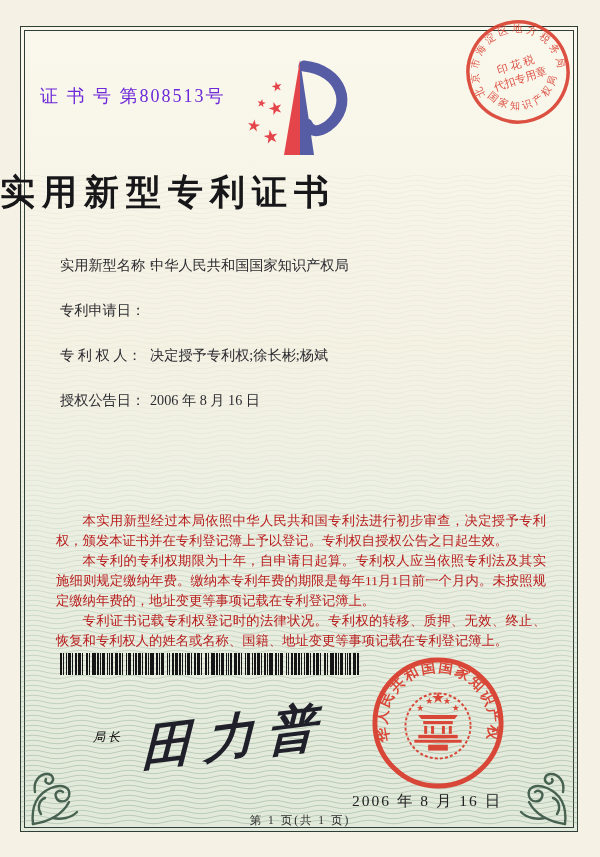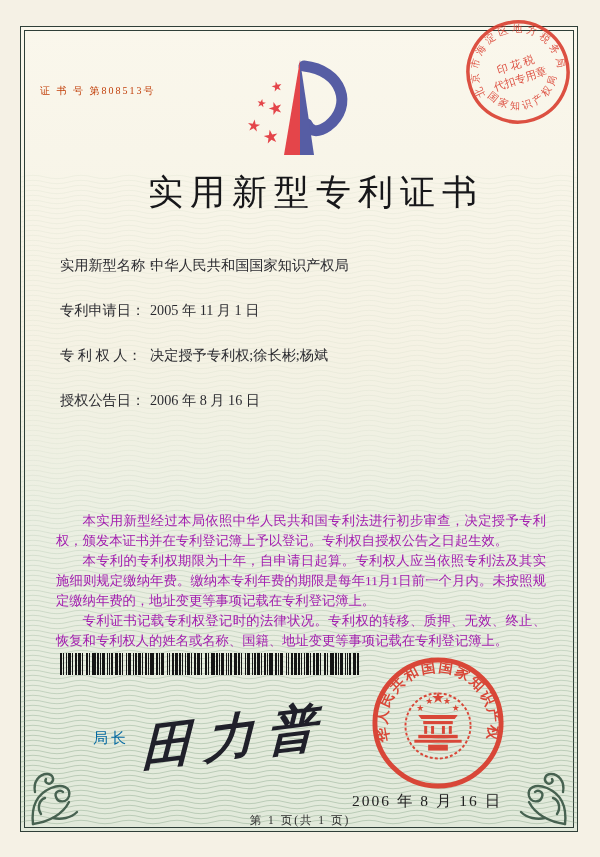--- a/index.html
+++ b/index.html
@@ -13,33 +13,33 @@
     position:absolute;left:20px;top:26px;width:558px;height:806px;
     border:1.5px solid var(--frame_dark,#2f3f38);
     background:linear-gradient(180deg,#faf7ec 0%,#f5f2e4 40%,#ebefe2 62%,#e1e9da 100%);
     box-sizing:border-box;
   }
   .paper-inner{
     position:absolute;left:3px;top:3px;right:3px;bottom:3px;
     border:1px solid var(--frame_dark,#2f3f38);
   }
   #waves{position:absolute;left:21px;top:27px;width:556px;height:803px;pointer-events:none;}
-  .cert-no{position:absolute;left:40px;top:84px;font-size:10px;letter-spacing:2px;color:#c2410c;}
+  .cert-no{position:absolute;left:40px;top:84px;font-size:18px;letter-spacing:2px;color:#6d28d9;}
   .logo{position:absolute;left:230px;top:54px;width:140px;height:110px;}
   .tax-seal{position:absolute;left:462px;top:16px;width:112px;height:112px;transform:rotate(-18deg);opacity:.88;}
-  .title{position:absolute;left:0;top:169px;width:484px;text-align:right;
-    font-size:35px;font-weight:normal;letter-spacing:7px;color:#17171a;}
+  .title{position:absolute;left:0;top:169px;width:484px;text-align:left;
+    font-size:35px;font-weight:bold;letter-spacing:7px;color:#17171a;}
   .fields{position:absolute;left:60px;top:256px;width:480px;}
   .row{display:flex;height:45px;align-items:flex-start;font-size:14.2px;color:#2b2b30;}
   .row .lbl{width:90px;white-space:pre;flex:none;}
   .row .val{white-space:pre;}
-  .paras{position:absolute;left:56px;top:511px;width:490px;font-size:13.3px;line-height:20px;color:#a21caf;}
+  .paras{position:absolute;left:56px;top:511px;width:490px;font-size:13.3px;line-height:20px;color:#b91c1c;}
   .paras p{margin:0;text-indent:2em;text-align:justify;}
   #barcode{position:absolute;left:58px;top:653px;width:304px;height:22px;}
-  .signer-title{position:absolute;left:93px;top:729px;font-size:15px;letter-spacing:3px;color:#0369a1;}
+  .signer-title{position:absolute;left:93px;top:729px;font-size:12px;letter-spacing:3px;color:#000000;font-style:italic;}
   .signature{position:absolute;left:130px;top:686px;width:240px;height:100px;}
   .signature text{font-family:"DejaVu Sans","Liberation Sans",sans-serif;font-weight:bold;}
   .main-seal{position:absolute;left:369px;top:654px;width:138px;height:138px;opacity:.92;}
   .issue-date{position:absolute;left:352px;top:791px;font-size:15.5px;letter-spacing:2px;color:#222;z-index:5;}
   .footer{position:absolute;left:0;top:813px;width:600px;text-align:center;font-size:11.5px;letter-spacing:2px;color:#2c2c2c;}
   .flourish{position:absolute;width:72px;height:80px;}
   .flourish.bl{left:27px;top:748px;}
   .flourish.br{left:499px;top:748px;transform:scaleX(-1);}
   svg text{font-family:"Liberation Serif","DejaVu Serif",serif;}
 </style>
@@ -214,21 +214,20 @@
 
 <div class="title">实用新型专利证书</div>
 
 <div class="fields">
   <div class="row">
     <span class="lbl">实用新型名称：</span>
     <span class="val">中华人民共和国国家知识产权局</span>
   </div>
   <div class="row">
     <span class="lbl">专利申请日：</span>
-    <span class="val">2005 年 11 月 1 日</span>
   </div>
   <div class="row">
     <span class="lbl">专 利 权 人：</span>
     <span class="val">决定授予专利权;徐长彬;杨斌</span>
   </div>
   <div class="row">
     <span class="lbl">授权公告日：</span>
     <span class="val">2006 年 8 月 16 日</span>
   </div>
 </div>

